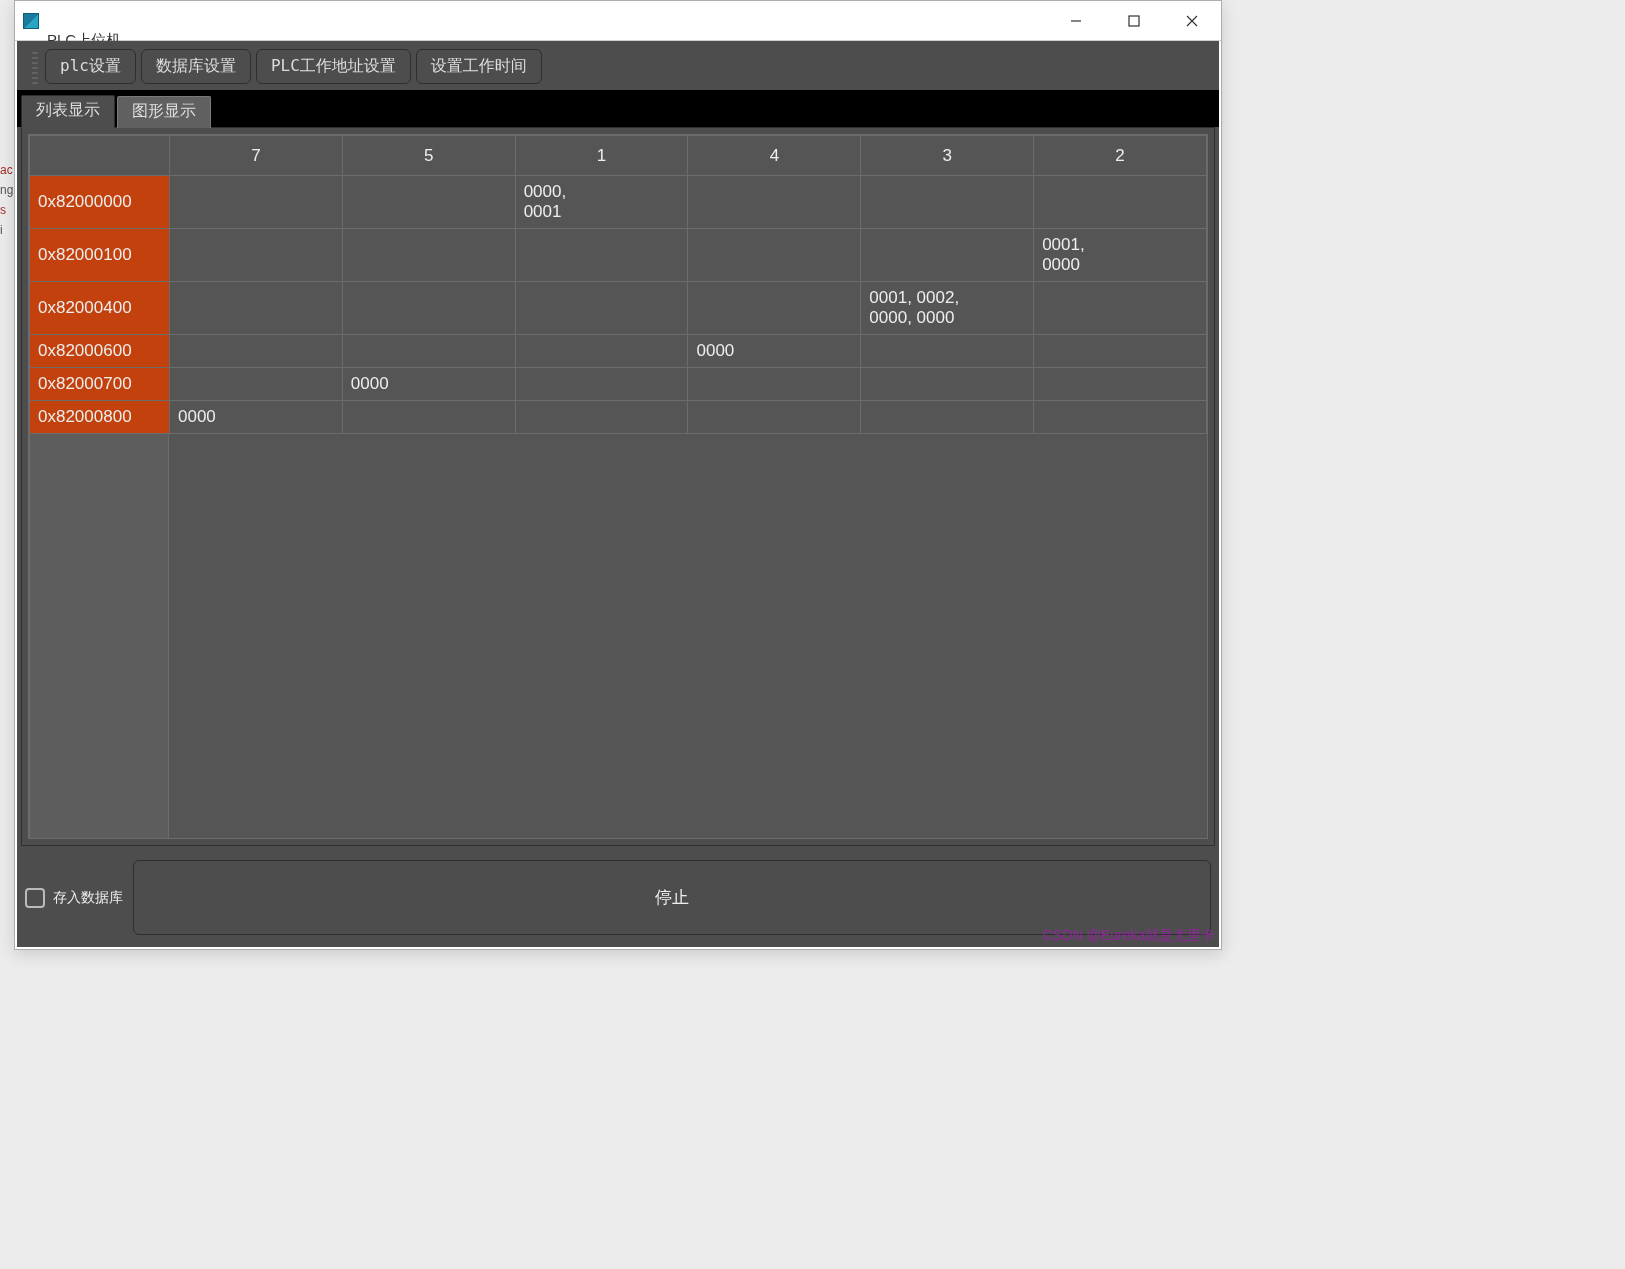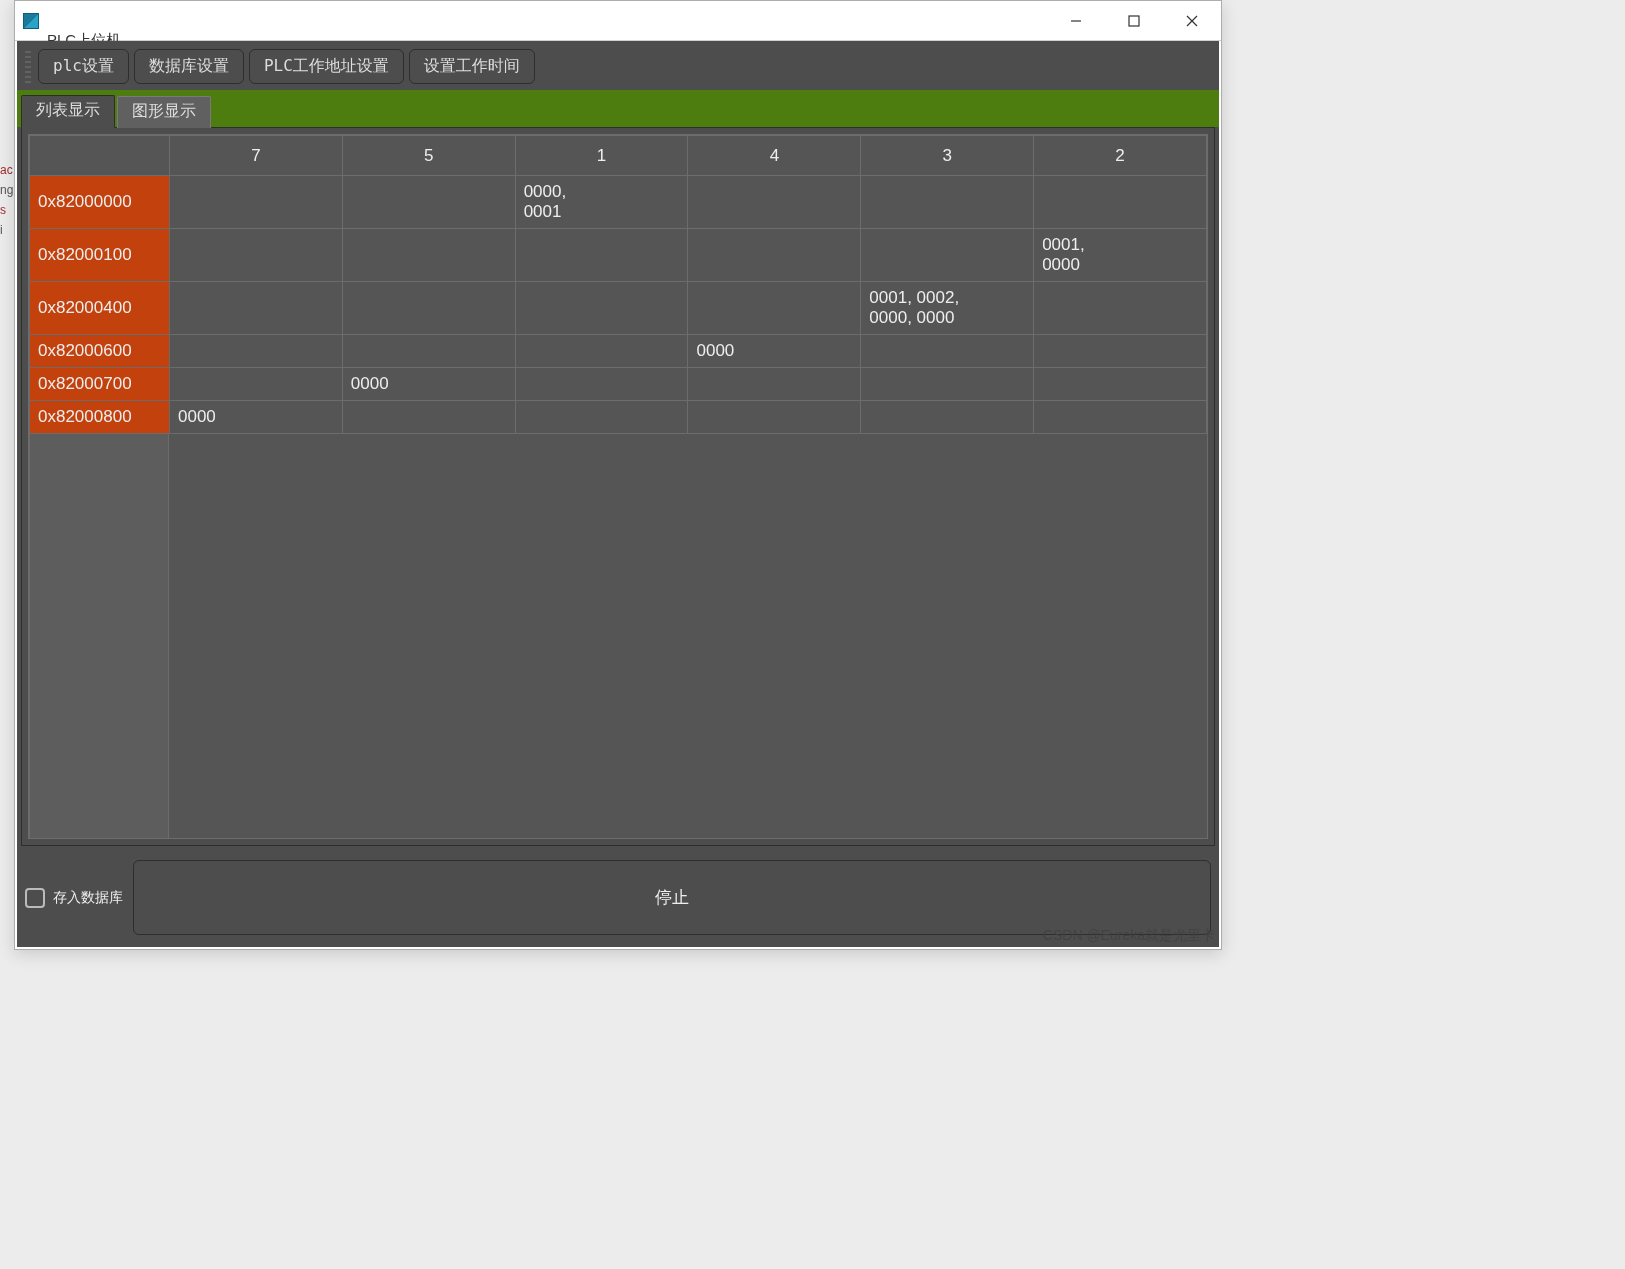--- a/index.html
+++ b/index.html
@@ -25,32 +25,32 @@
   .winbtns { margin-left:auto; display:flex; }
   .winbtn { width:58px; height:40px; display:flex; align-items:center; justify-content:center; color:#333; }
   .winbtn svg { width:14px; height:14px; stroke:currentColor; stroke-width:1.2; fill:none; }
 
   .client {
     position:absolute; left:2px; right:2px; top:40px; bottom:2px;
     background:#4d4d4d; display:flex; flex-direction:column; color:#e8e8e8;
   }
 
   .toolbar {
-    display:flex; gap:5px; padding:8px 8px 6px 8px; align-items:flex-start;
+    display:flex; gap:5px; padding:8px 8px 6px 15px; align-items:flex-end;
     background:#4d4d4d;
   }
   .grip { width:6px; height:34px; margin-right:2px;
     background:repeating-linear-gradient(0deg,#777 0 2px,transparent 2px 5px); opacity:.5;}
   .tbtn {
     padding:6px 14px; font-size:16px; color:#ddd; background:#4d4d4d;
     border:1px solid #2e2e2e; border-radius:6px; font-family:"SimSun","NSimSun",monospace;
   }
 
   .tabbar {
-    display:flex; align-items:flex-end; padding:4px 4px 0 4px; background:#4d7c0f;
+    display:flex; align-items:flex-end; padding:4px 4px 0 4px; background:#000000;
   }
   .tab {
     padding:4px 14px 6px; font-size:16px; color:#ddd;
     background:#606060; border:1px solid #7a7a7a; border-bottom:none;
     margin-right:2px; position:relative; top:1px; border-radius:2px 2px 0 0;
   }
   .tab.active { background:#4d4d4d; border:1px solid #2e2e2e; border-bottom:1px solid #4d4d4d; }
 
   .content {
     flex:1; margin:0 4px 4px 4px; border:1px solid #2e2e2e; border-top:1px solid #2e2e2e;
@@ -79,21 +79,21 @@
   }
   .cbox {
     width:20px; height:20px; border:2px solid #bbb; border-radius:4px; background:transparent;
   }
   .bigbtn {
     flex:1; text-align:center; padding:25px 0; font-size:17px; color:#eee;
     background:#4d4d4d; border:1px solid #2e2e2e; border-radius:6px;
   }
 
   .watermark {
-    position:absolute; right:6px; bottom:4px; font-size:14px; color:#404040;
+    position:absolute; right:6px; bottom:4px; font-size:14px; color:#a21caf;
     mix-blend-mode:normal; opacity:.85;
   }
 </style>
 </head>
 <body>
 
 <div class="viewport">
 
   <div class="bg-strip" style="top:160px;">
     <span style="color:#a52a2a;">ac</span>

